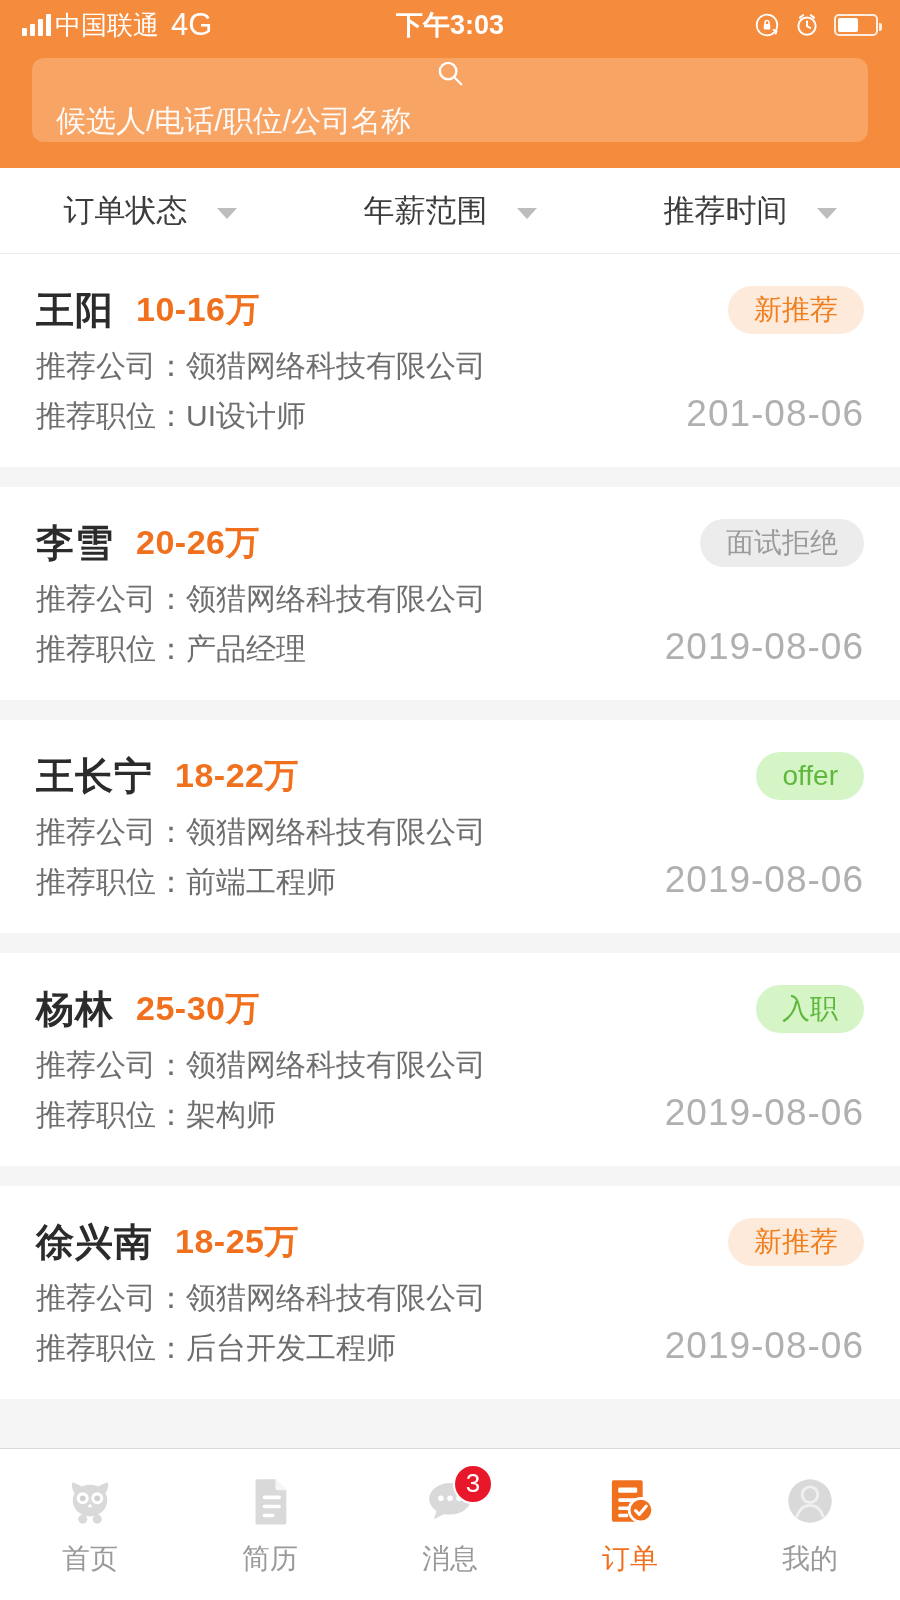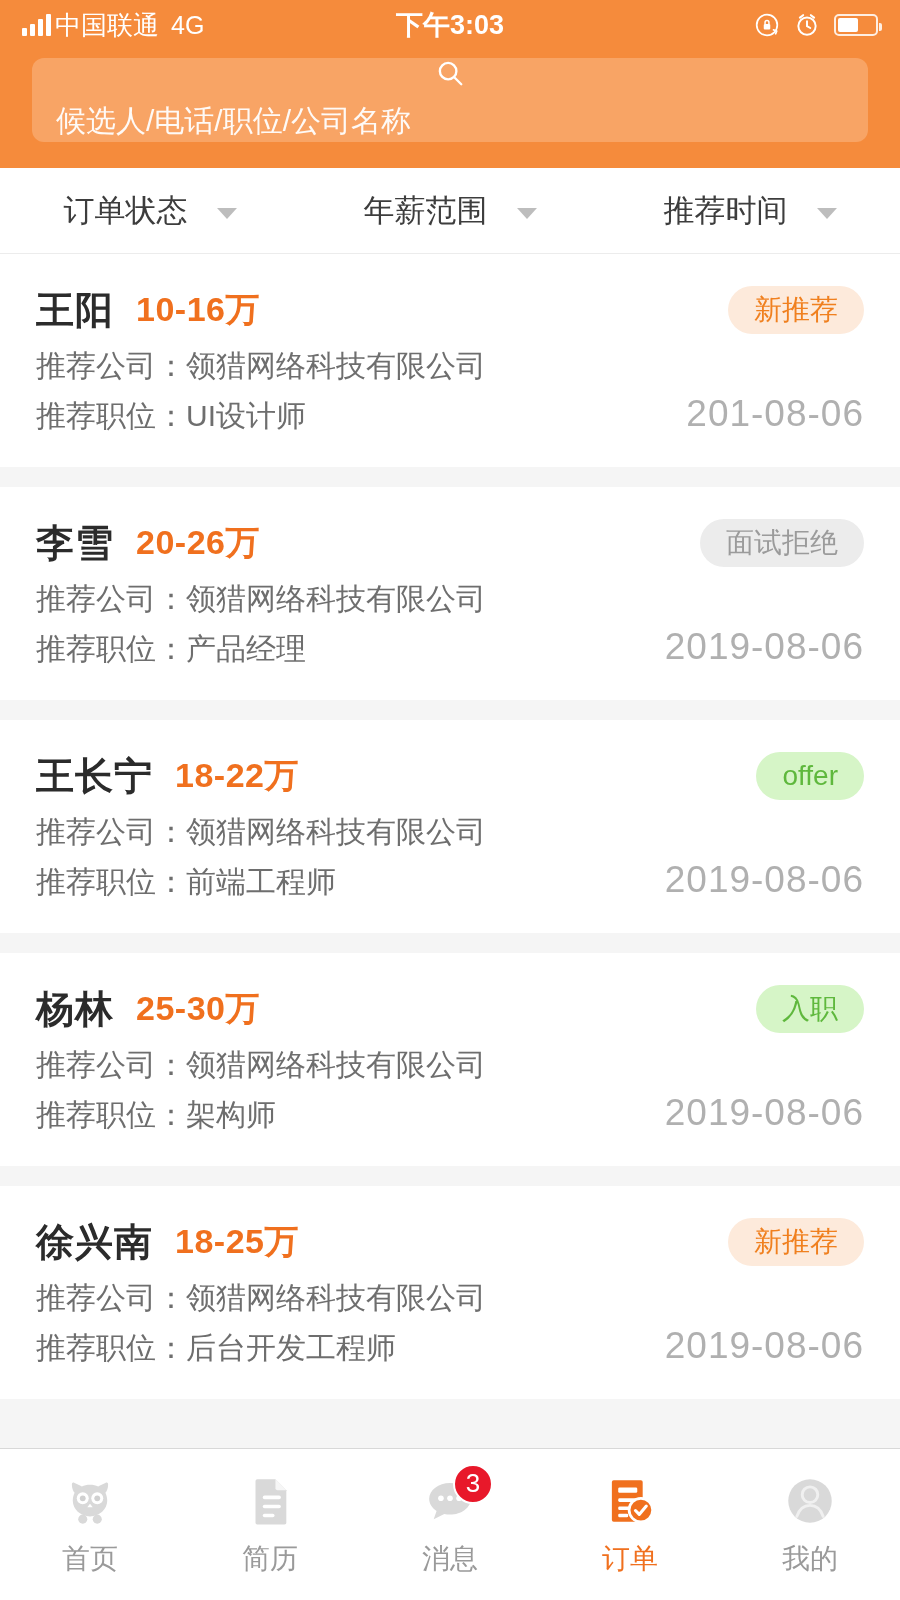--- a/index.html
+++ b/index.html
@@ -18,21 +18,21 @@
     padding:0 22px; font-size:25px; position:relative;
   }
   .sb-left { display:flex; align-items:center; gap:4px; }
   .signal { display:flex; align-items:flex-end; gap:3px; height:22px; }
   .signal i { display:block; width:5px; background:#fff; border-radius:1px; }
   .signal i:nth-child(1){height:8px}
   .signal i:nth-child(2){height:12px}
   .signal i:nth-child(3){height:17px}
   .signal i:nth-child(4){height:22px}
   .carrier { font-size:26px; letter-spacing:0px; }
-  .nettype { font-size:25px; margin-left:8px; }
+  .nettype { font-size:31px; margin-left:8px; }
   .sb-center {
     position:absolute; left:0; right:0; text-align:center;
     font-size:27px; font-weight:bold; pointer-events:none;
   }
   .sb-right { margin-left:auto; display:flex; align-items:center; gap:14px; }
   .ico-rotate, .ico-alarm { width:26px; height:26px; display:block; }
   .battery { width:44px; height:22px; border:2px solid rgba(255,255,255,.85); border-radius:5px; position:relative; padding:2px; }
   .battery::after { content:""; position:absolute; right:-6px; top:7px; width:3px; height:8px; background:rgba(255,255,255,.85); border-radius:0 2px 2px 0; }
   .battery span { display:block; height:100%; width:55%; background:#fff; border-radius:2px; }
 

